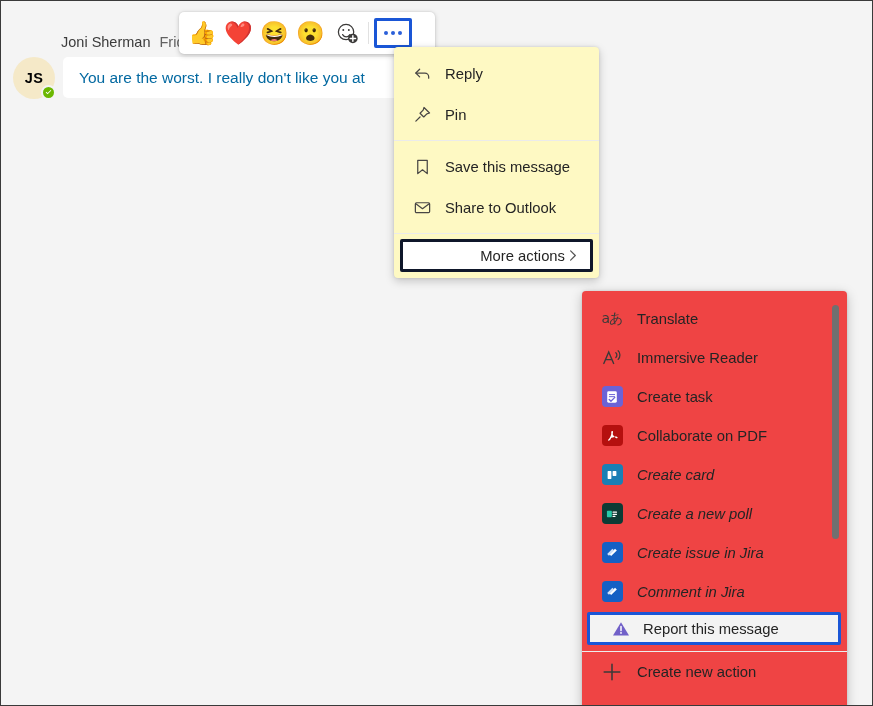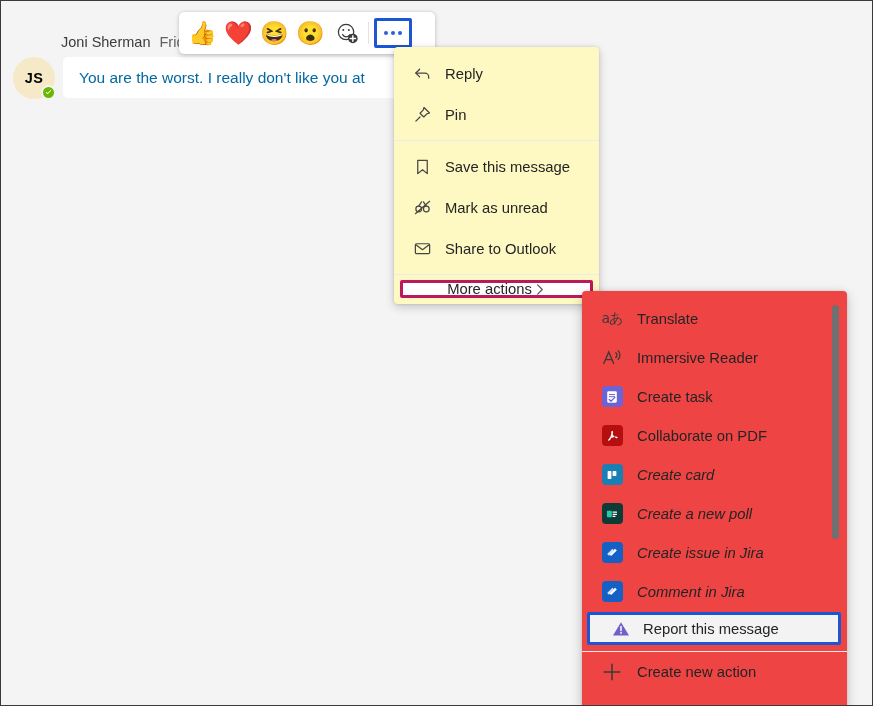--- a/index.html
+++ b/index.html
@@ -96,24 +96,24 @@
   }
   .mi .ic {
     width: 22px; height: 22px; margin-right: 12px;
     display: flex; align-items: center; justify-content: center;
     flex: 0 0 22px; color: #484644;
   }
   .mi .ic svg { width: 19px; height: 19px; display: block; }
   .divider { height: 1px; background: #ebebeb; margin: 5px 0; }
 
   .more-actions-row {
-    display: flex; align-items: center; justify-content: center;
-    height: 18px; margin: 0 6px 6px 6px;
+    display: flex; align-items: center; justify-content: flex-end;
+    height: 33px; margin: 0 6px 6px 6px;
     padding: 0 10px 0 11px;
-    border: 3px solid #be185d; border-radius: 2px;
+    border: 3px solid #0f172a; border-radius: 2px;
     font-size: 14.8px; color: #242424; cursor: pointer;
     background: #fff;
   }
   .more-actions-row .chev { color: #555; display:flex; }
   .more-actions-row .chev svg { width: 15px; height: 15px; }
 
   
   .menu2 {
     position: absolute; left: 581px; top: 290px;
     width: 265px; height: 504px;
@@ -240,31 +240,20 @@
 
     <div class="mi">
       <span class="ic">
         <svg viewBox="0 0 20 20" fill="none" stroke="#484644" stroke-width="1.3" stroke-linejoin="round">
           <path d="M5 3.5h10v14l-5-4-5 4z"></path>
         </svg>
       </span>
       <span class="lbl">Save this message</span>
     </div>
 
-    <div class="mi">
-      <span class="ic">
-        <svg viewBox="0 0 20 20" fill="none" stroke="#484644" stroke-width="1.3" stroke-linecap="round">
-          <circle cx="6" cy="11.5" r="3"></circle>
-            <circle cx="14" cy="11.5" r="3"></circle>
-          <path d="M6 8.5 9 4M14 8.5 11 4"></path>
-            <path d="M2.5 16.5 17.5 3.5"></path>
-        </svg>
-      </span>
-      <span class="lbl">Mark as unread</span>
-    </div>
 
     <div class="mi">
       <span class="ic">
         <svg viewBox="0 0 20 20" fill="none" stroke="#484644" stroke-width="1.3" stroke-linejoin="round">
           <rect x="2.5" y="5" width="15" height="10.5" rx="1.2"></rect>
           <path d="m3 6 7 5.3L17 6"></path>
         </svg>
       </span>
       <span class="lbl">Share to Outlook</span>
     </div>

